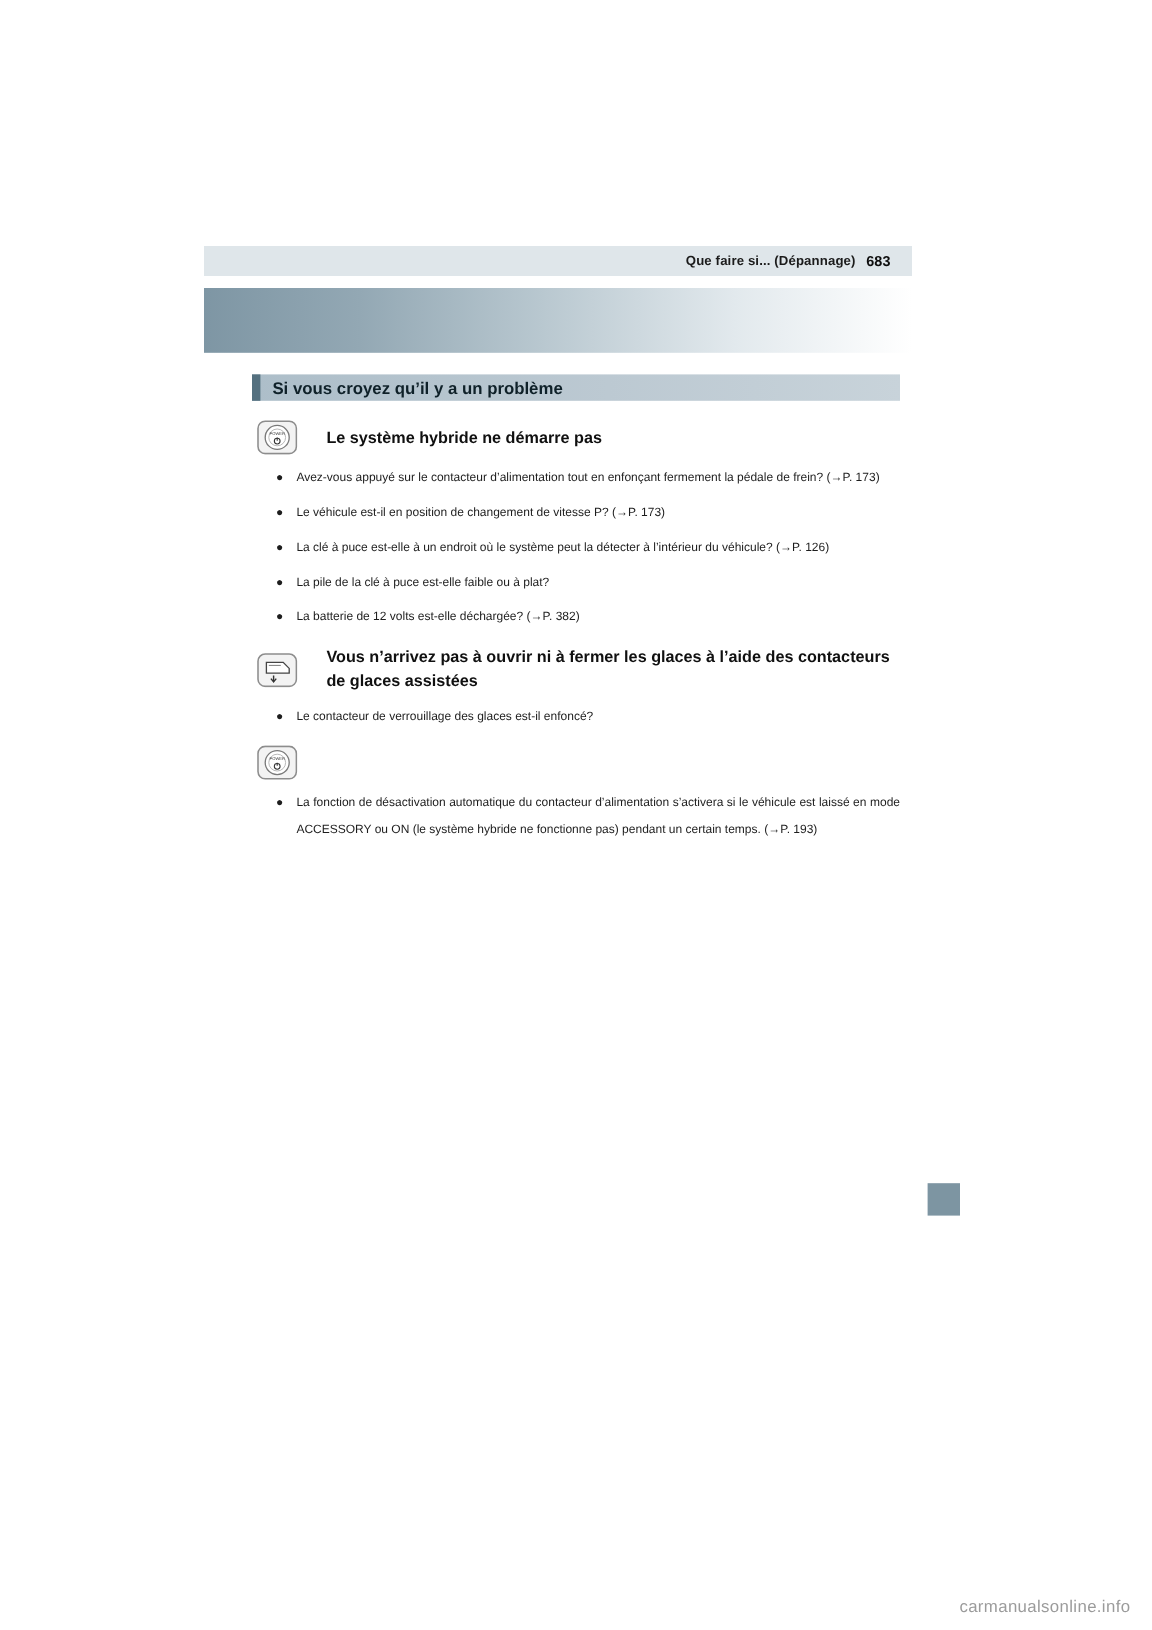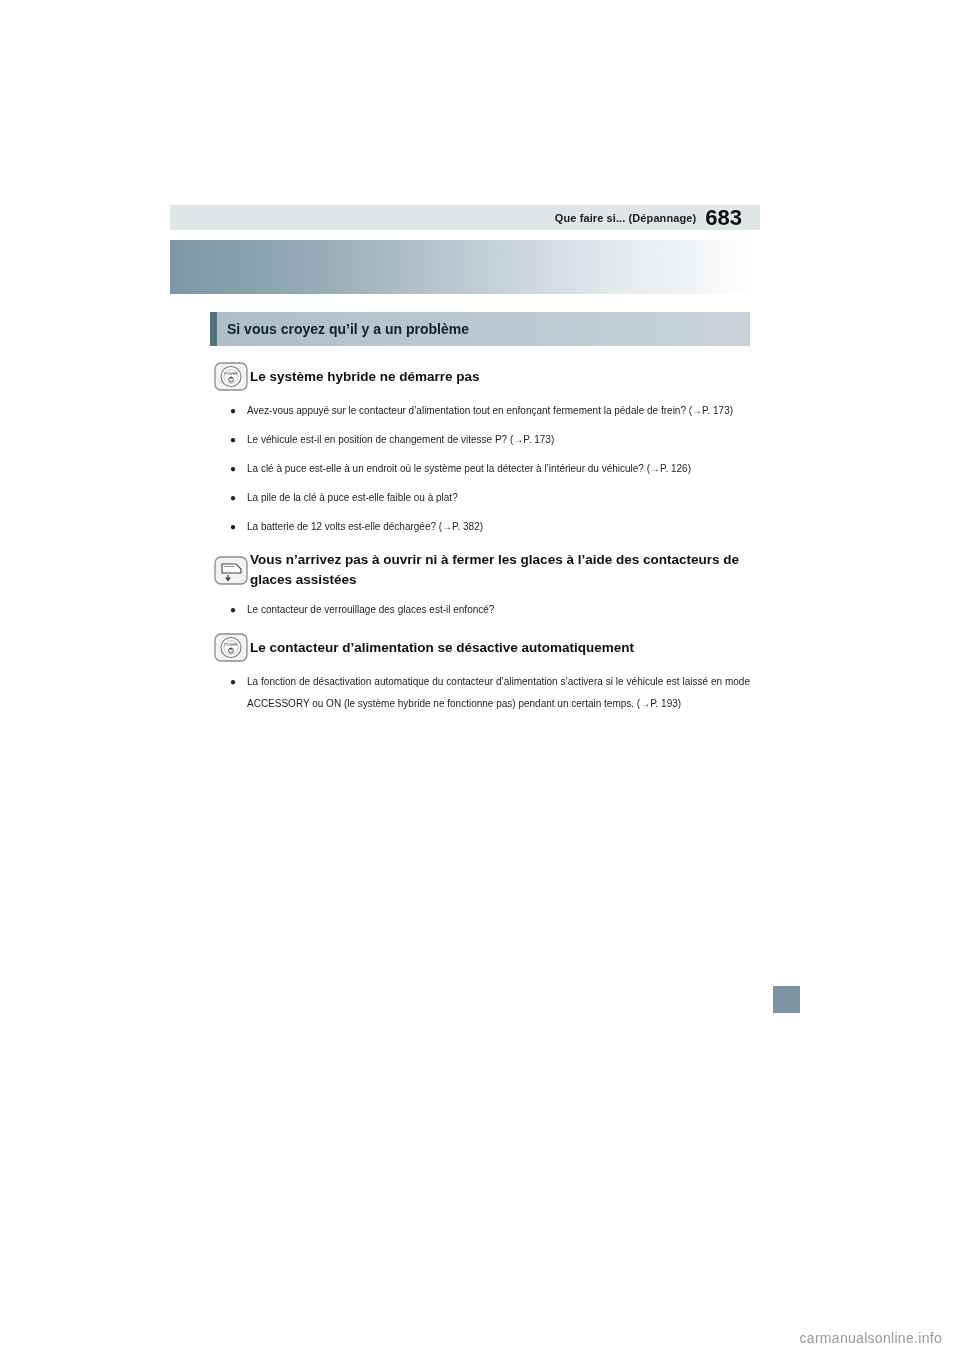--- a/index.html
+++ b/index.html
@@ -7,40 +7,40 @@
     position:relative; width:960px; height:1358px; background:#ffffff;
     font-family:"Liberation Sans", sans-serif; color:#1d1d1d; overflow:hidden;
   }
   
   .header-bar {
     position:absolute; left:170px; top:205px; width:590px; height:25px;
     background:#dfe6ea; display:flex; align-items:center; justify-content:flex-end;
     padding-right:18px; box-sizing:border-box;
   }
   .breadcrumb { font-size:11px; font-weight:bold; color:#1b1b1b; letter-spacing:0.1px; }
-  .pagenum { font-size:22px; font-weight:bold; color:#0e0e0e; margin-left:9px; }
+  .pagenum { font-size:12px; font-weight:bold; color:#0e0e0e; margin-left:9px; }
   
   .gradient-bar {
     position:absolute; left:170px; top:240px; width:590px; height:54px;
     background:linear-gradient(90deg,#7e96a4 0%,#93a8b4 22%,#b9c8d0 48%,#e2e9ed 75%,#ffffff 100%);
   }
   
   .content { position:absolute; left:210px; top:312px; width:540px; }
   .section-bar {
-    display:flex; align-items:stretch; height:34px;
+    display:flex; align-items:stretch; height:22px;
     background:linear-gradient(90deg,#adbec9 0%,#bcc9d2 55%,#c8d3da 100%);
     margin-bottom:16px;
   }
   .section-accent { width:7px; background:#54707f; }
   .section-title {
     display:flex; align-items:center; padding-left:10px;
     font-size:14px; font-weight:bold; color:#0f2129;
   }
   .subsection { margin-top:12px; }
-  .sub-header { display:flex; align-items:center; gap:2px; margin:4px 0 9px 4px; }
+  .sub-header { display:flex; align-items:center; gap:24px; margin:4px 0 9px 4px; }
   .icon-box { flex:0 0 auto; line-height:0; }
   .sub-title { font-size:13.5px; font-weight:bold; color:#101010; line-height:20px; }
   .bullet { display:flex; padding-left:20px; margin-bottom:7px; }
   .bullet-marker { flex:0 0 17px; font-size:10px; line-height:22px; color:#1d1d1d; }
   .bullet-text { flex:1; font-size:10px; line-height:22px; text-align:justify; color:#1d1d1d; }
   .bullet-line { display:block; }
   
   .tab-square { position:absolute; left:773px; top:986px; width:27px; height:27px; background:#7d95a2; }
   
   .watermark {
@@ -143,21 +143,20 @@
         <span class="icon-box">
           <svg width="34" height="29" viewBox="0 0 34 29">
             <rect x="1" y="1" width="32" height="27" rx="6" fill="#f3f3f3" stroke="#8d8d8d" stroke-width="1.3"></rect>
             <circle cx="17" cy="14.5" r="10" fill="#ffffff" stroke="#7a7a7a" stroke-width="1.1"></circle>
             <circle cx="17" cy="14.5" r="7" fill="none" stroke="#b5b5b5" stroke-width="0.8"></circle>
             <text x="17" y="12.6" font-size="3.4" text-anchor="middle" fill="#333" font-family="Liberation Sans, sans-serif">POWER</text>
             <circle cx="17" cy="17.6" r="2.4" fill="none" stroke="#333" stroke-width="0.9"></circle>
             <line x1="17" y1="14.6" x2="17" y2="17.2" stroke="#333" stroke-width="0.9"></line>
           </svg>
         </span>
-        <span class="sub-title">Le contacteur d’alimentation se désactive automatiquement</span>
       </div>
       <div class="bullets">
         <div class="bullet">
           <span class="bullet-marker">●</span>
           <span class="bullet-text">
               <span class="bullet-line">La fonction de désactivation automatique du contacteur d’alimentation s’activera si le véhicule est laissé en mode ACCESSORY ou ON (le système hybride ne fonctionne pas) pendant un certain temps. (→P. 193)</span>
             </span>
         </div>
       </div>
     </div>

